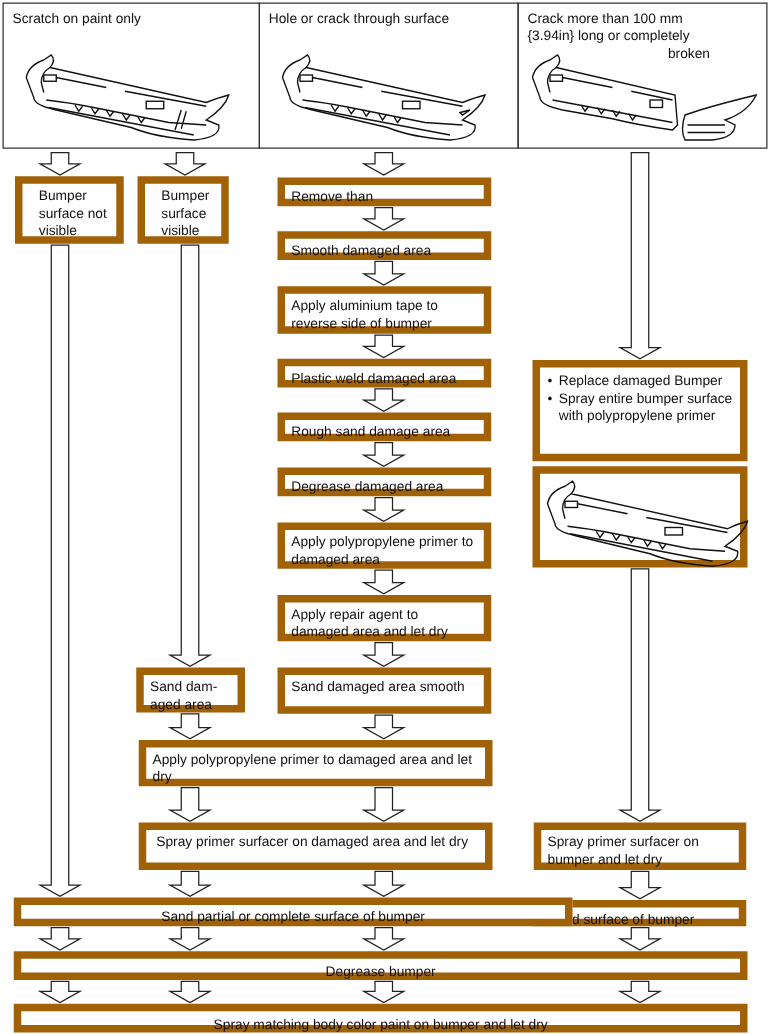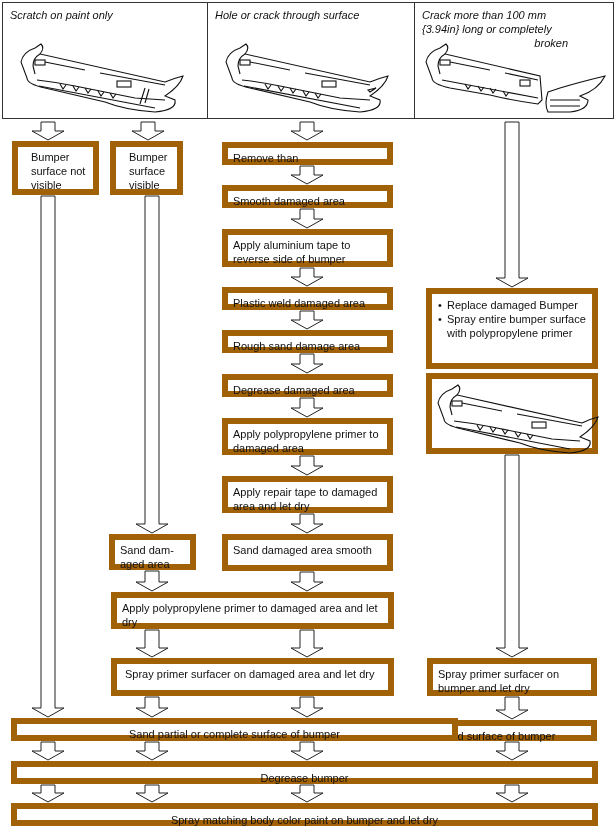--- a/index.html
+++ b/index.html
@@ -2,21 +2,21 @@
 <html><head>
 <meta charset="utf-8">
 <style>
   html, body { margin: 0; padding: 0; background: #ffffff; }
   body { width: 616px; height: 827px; position: relative; overflow: hidden;
          font-family: "Liberation Sans", sans-serif; color: #111; }
   .box { position: absolute; border: 6px solid #a16207; background: #fff;
          box-sizing: border-box; font-size: 11px; line-height: 14px; padding: 3px 5px; }
   .center { text-align: center; }
   .hdr { position: absolute; top: 2px; height: 117px; border: 1px solid #333;
-         box-sizing: border-box; font-size: 11px; line-height: 14px; padding: 5px 7px; font-style: italic; }
+         box-sizing: border-box; font-size: 11px; line-height: 14px; padding: 5px 7px; }
   .arrows { position: absolute; left: 0; top: 0; width: 616px; height: 827px; pointer-events: none; }
   .bumper { position: absolute; }
   ul.bul { margin: 0; padding: 0 0 0 10px; list-style: none; }
   ul.bul li { position: relative; }
   ul.bul li::before { content: "\2022"; position: absolute; left: -9px; }
   .broken-line { display: block; text-align: right; padding-right: 38px; }
 </style>
 </head>
 <body>
 
@@ -97,21 +97,21 @@
 <div class="box" style="left:222px;top:330px;width:171px;height:23px;">
   <span>Rough sand damage area</span>
 </div>
 <div class="box" style="left:222px;top:374px;width:171px;height:23px;">
   <span>Degrease damaged area</span>
 </div>
 <div class="box" style="left:222px;top:418px;width:171px;height:37px;">
   <span>Apply polypropylene primer to damaged area</span>
 </div>
 <div class="box" style="left:222px;top:476px;width:171px;height:37px;">
-  <span>Apply repair tape to damaged area and let dry</span>
+  <span>Apply repair agent to damaged area and let dry</span>
 </div>
 <div class="box" style="left:222px;top:534px;width:171px;height:37px;">
   <span>Sand damaged area smooth</span>
 </div>
 
 <div class="box" style="left:426px;top:288px;width:172px;height:81px;padding-top:4px;">
   <ul class="bul">
     <li>Replace damaged Bumper</li>
     <li>Spray entire bumper surface with polypropylene primer</li>
   </ul>

